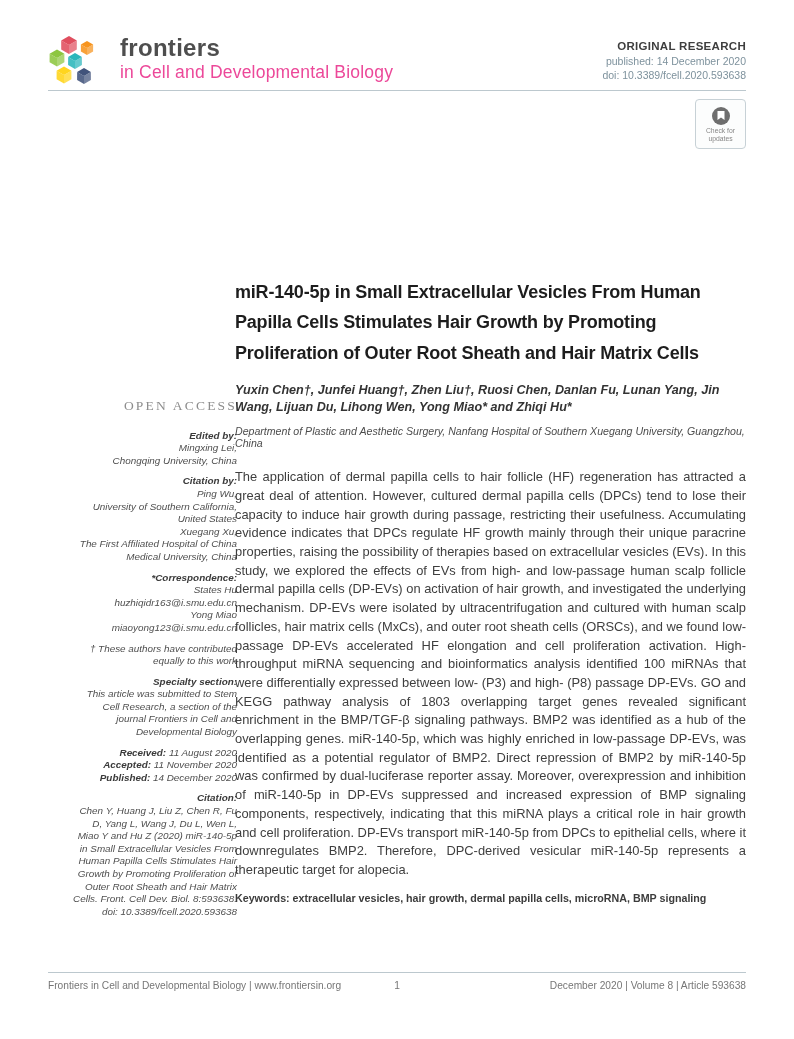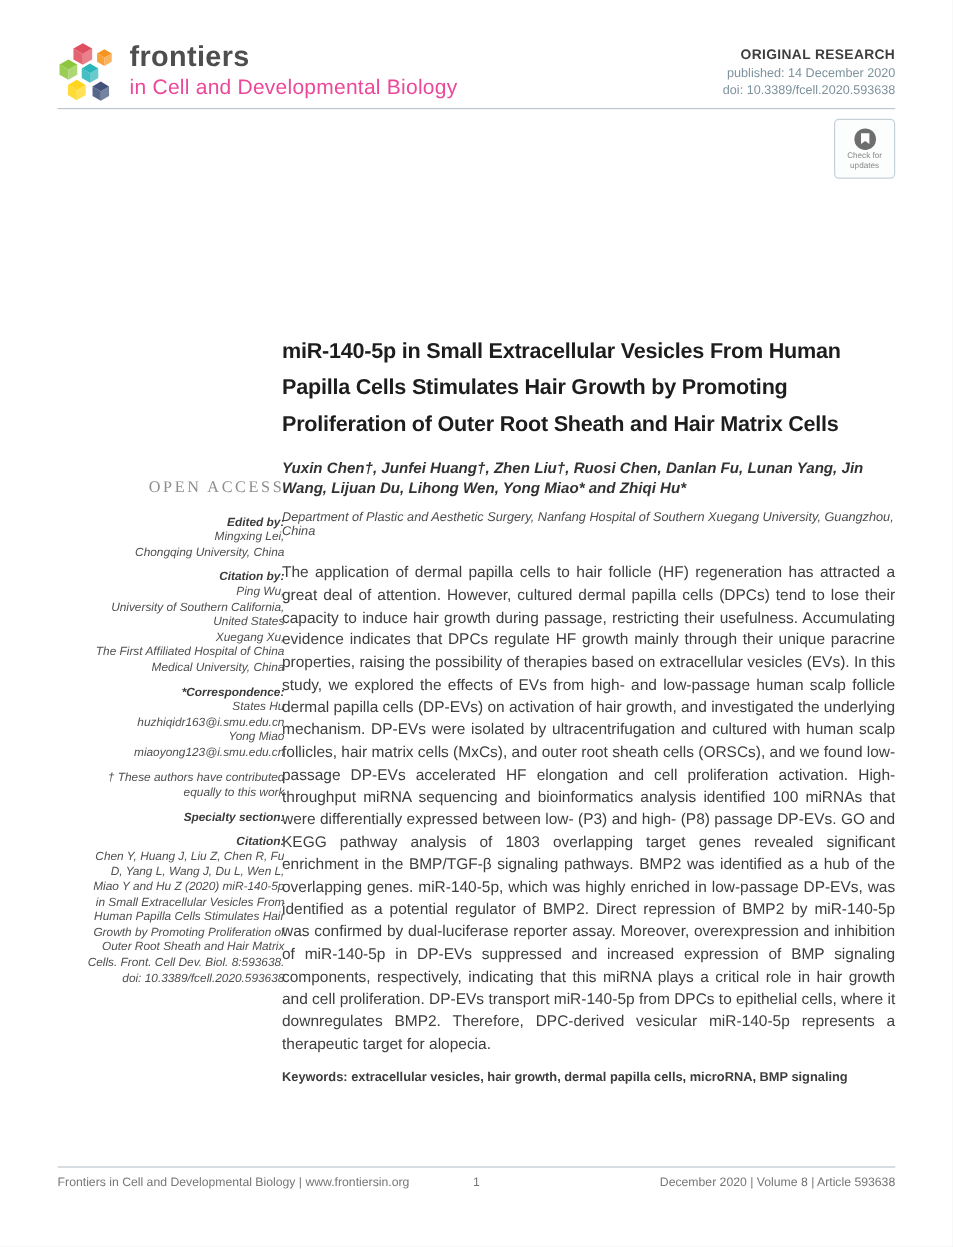--- a/index.html
+++ b/index.html
@@ -5,21 +5,21 @@
   * { margin:0; padding:0; box-sizing:border-box; }
   html,body { background:#e9e9e9; }
   .page {
     position:relative; width:794px; height:1039px; margin:0 auto;
     background:#ffffff; font-family:"Liberation Sans", sans-serif;
     overflow:hidden;
   }
   
   .header-left { position:absolute; top:32px; left:48px; display:flex; align-items:flex-start; }
   .logo-svg { width:52px; height:56px; display:block; }
-  .logo-text { margin-left:8px; margin-top:4px; }
+  .logo-text { margin-left:20px; margin-top:4px; }
   .journal-name { font-size:24px; font-weight:bold; color:#4e4e4e; letter-spacing:0.3px; line-height:24px; }
   .journal-subtitle { font-size:17.5px; color:#ec4899; letter-spacing:0.2px; line-height:21px; margin-top:2px; }
   .header-meta { position:absolute; top:40px; right:48px; text-align:right; }
   .article-type { font-size:11.5px; font-weight:bold; color:#3e3e3e; letter-spacing:0.3px; }
   .meta-line { font-size:10.5px; color:#7e929d; margin-top:2.5px; }
   .header-rule { position:absolute; top:90px; left:48px; width:698px; height:1px; background:#bcc8ce; }
   
   .badge {
     position:absolute; top:99px; right:48px; width:51px; height:50px;
     border:1px solid #c7d1d6; border-radius:4px; background:#fcfdfd;
@@ -149,22 +149,28 @@
           <div>huzhiqidr163@i.smu.edu.cn</div>
           <div>Yong Miao</div>
           <div>miaoyong123@i.smu.edu.cn</div>
         </div>
     </div>
 
     <div class="side-section">† These authors have contributed equally to this work</div>
 
     <div class="side-section">
       <div class="side-label">Specialty section:</div>
+      <div>This article was submitted to Stem Cell Research, a section of the journal Frontiers in Cell and Developmental Biology</div>
     </div>
 
+    <div class="side-section">
+      <div><span class="side-label">Received:</span> <span>11 August 2020</span></div>
+      <div><span class="side-label">Accepted:</span> <span>11 November 2020</span></div>
+      <div><span class="side-label">Published:</span> <span>14 December 2020</span></div>
+    </div>
 
     <div class="side-section">
       <div class="side-label">Citation:</div>
       <div>Chen Y, Huang J, Liu Z, Chen R, Fu D, Yang L, Wang J, Du L, Wen L, Miao Y and Hu Z (2020) miR-140-5p in Small Extracellular Vesicles From Human Papilla Cells Stimulates Hair Growth by Promoting Proliferation of Outer Root Sheath and Hair Matrix Cells. Front. Cell Dev. Biol. 8:593638. doi: 10.3389/fcell.2020.593638</div>
     </div>
   </div>
 
   <div class="main">
     <div class="title">miR-140-5p in Small Extracellular Vesicles From Human Papilla Cells Stimulates Hair Growth by Promoting Proliferation of Outer Root Sheath and Hair Matrix Cells</div>
     <div class="authors">Yuxin Chen†, Junfei Huang†, Zhen Liu†, Ruosi Chen, Danlan Fu, Lunan Yang, Jin Wang, Lijuan Du, Lihong Wen, Yong Miao* and Zhiqi Hu*</div>

